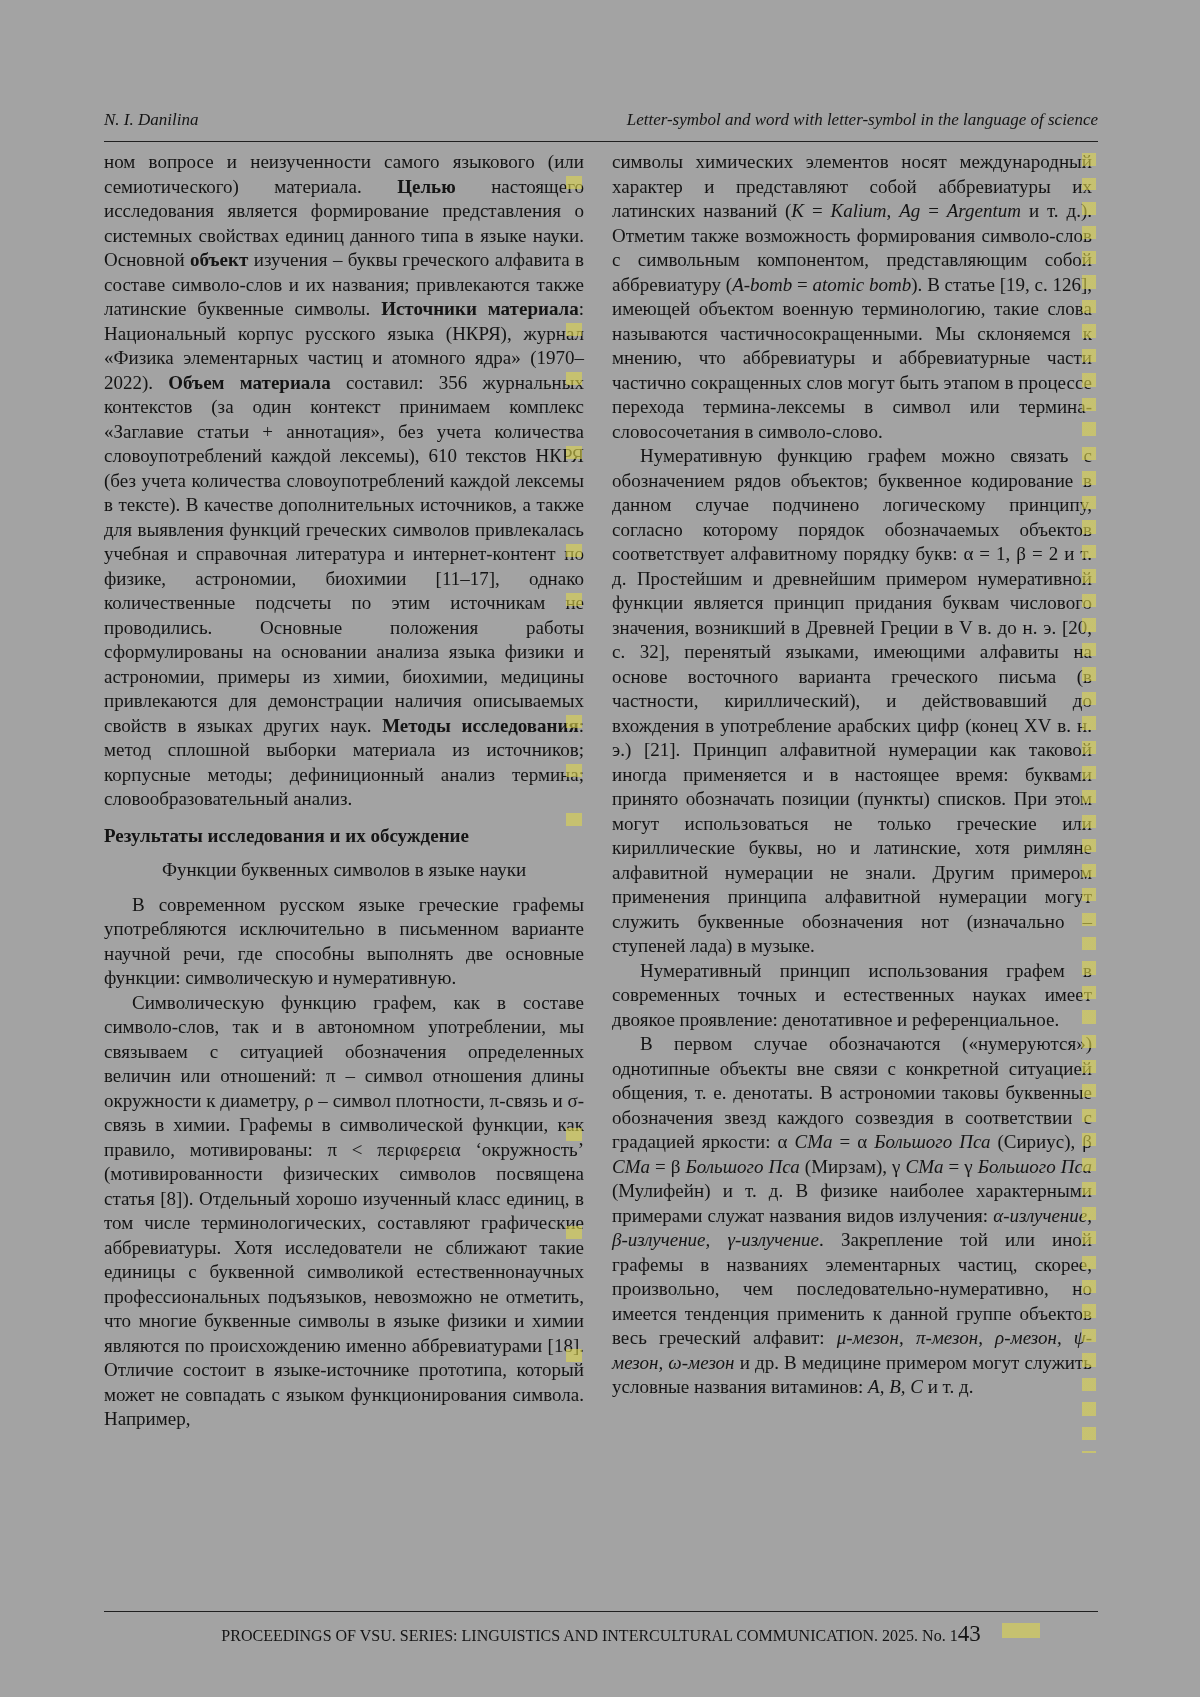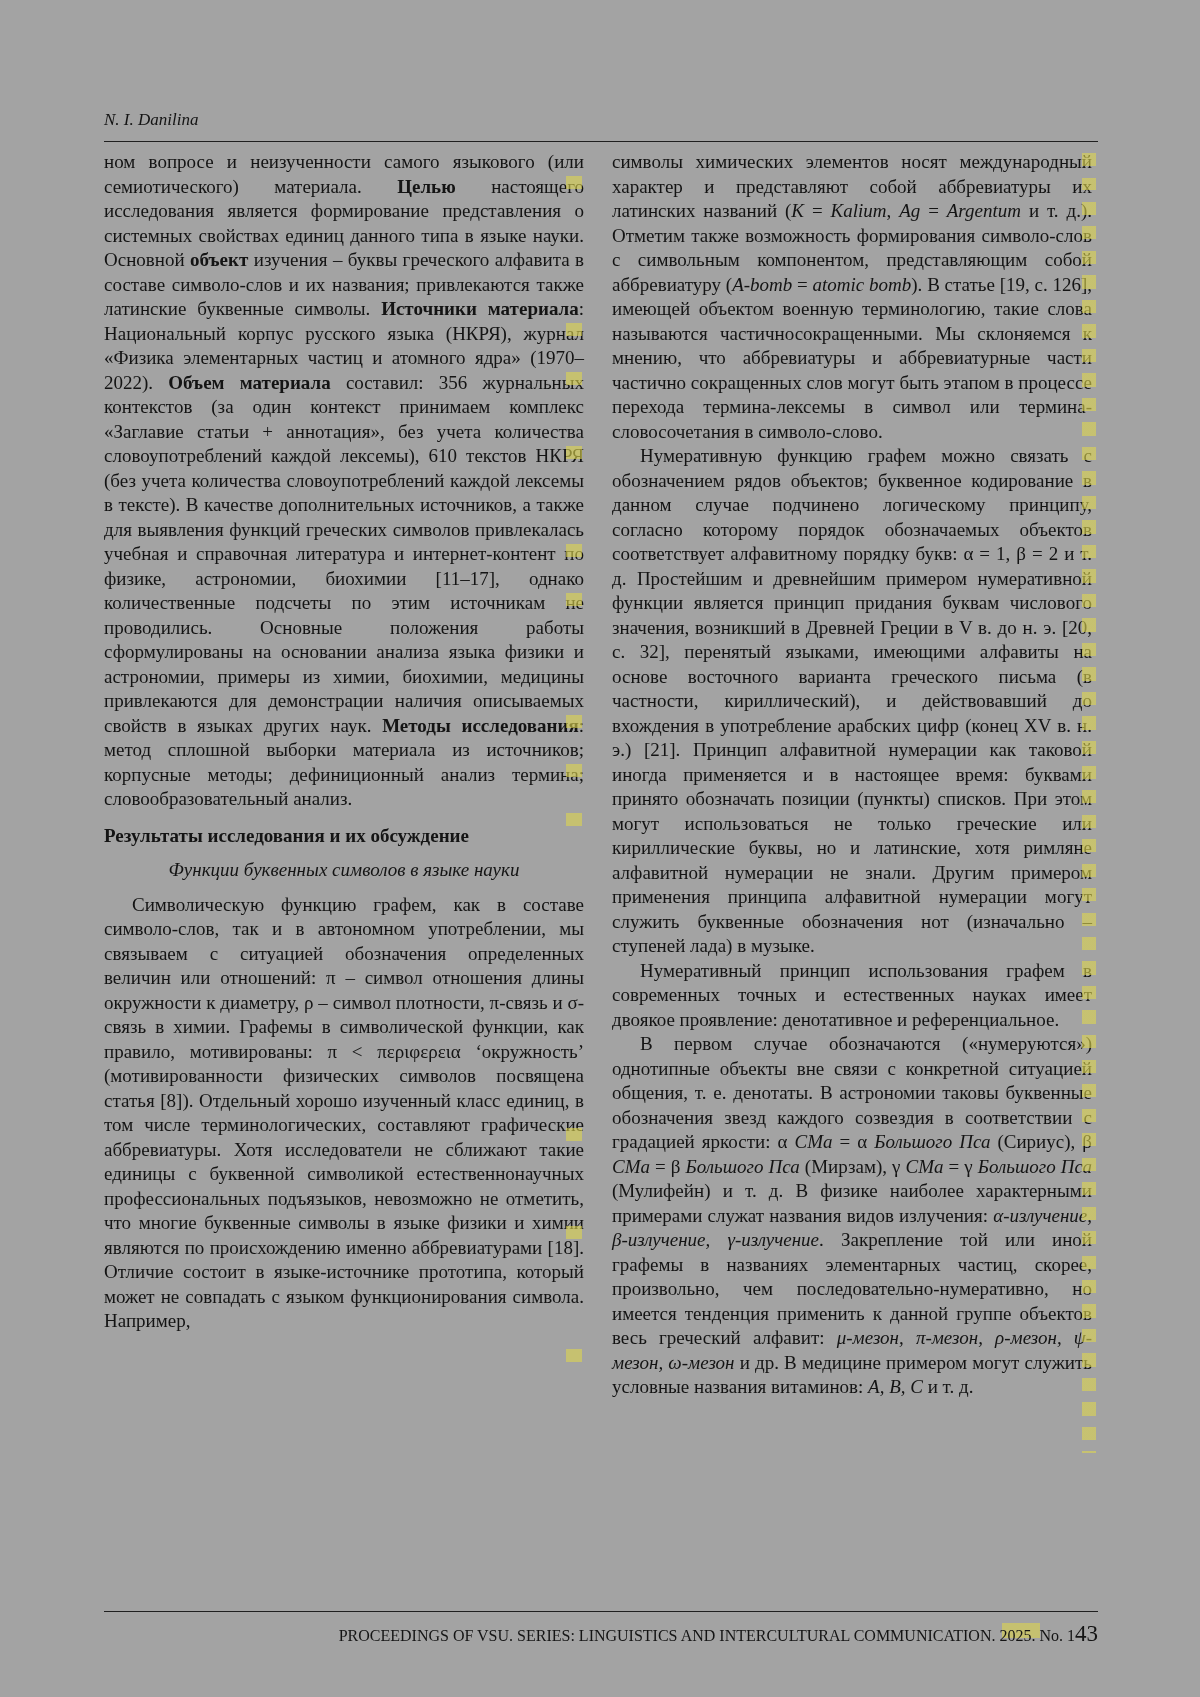--- a/index.html
+++ b/index.html
@@ -45,28 +45,27 @@
   }
   .para{margin:0;}
   .para.indent{text-indent:28px;}
   .run.b{font-weight:700;}
   .run.i{font-style:italic;}
   .sec-heading{
     font-weight:700;
     margin:12px 0 0 0;
   }
   .sub-heading{
-    font-style:italic;
     text-align:center;
     margin:10px 0 10px 0;
   }
   .footer{
     position:absolute;
     left:104px; right:102px; top:1621px;
-    display:flex; justify-content:flex-end; align-items:baseline;
+    display:flex; justify-content:center; align-items:baseline;
     font-size:16px;
     white-space:nowrap;
   }
   .footer .pagenum{font-size:23px;}
   
   .hl-strip{
     position:absolute;
     left:1082px; top:153px;
     width:14px; height:1300px;
     background:repeating-linear-gradient(
@@ -85,28 +84,30 @@
     pointer-events:none;
   }
 </style>
 </head>
 <body>
 
 <div class="page">
 
   <div class="header">
     <span>N. I. Danilina</span>
+    <span>Letter-symbol and word with letter-symbol in the language of science</span>
   </div>
   <div class="rule header-rule"></div>
 
   <div class="columns">
     <div class="col" lang="ru">
         <div class="para"><span class="run">ном вопросе и неизученности самого языкового (или семиотического) материала. </span><span class="run b">Целью</span><span class="run"> настоящего исследования является формирование представления о системных свойствах единиц данного типа в языке науки. Основной </span><span class="run b">объект</span><span class="run"> изучения – буквы греческого алфавита в составе символо-слов и их названия; привлекаются также латинские буквенные символы. </span><span class="run b">Источники материала</span><span class="run">: Национальный корпус русского языка (НКРЯ), журнал «Физика элементарных частиц и атомного ядра» (1970–2022). </span><span class="run b">Объем материала</span><span class="run"> составил: 356 журнальных контекстов (за один контекст принимаем комплекс «Заглавие статьи + аннотация», без учета количества словоупотреблений каждой лексемы), 610 текстов НКРЯ (без учета количества словоупотреблений каждой лексемы в тексте). В качестве дополнительных источников, а также для выявления функций греческих символов привлекалась учебная и справочная литература и интернет-контент по физике, астрономии, биохимии [11–17], однако количественные подсчеты по этим источникам не проводились. Основные положения работы сформулированы на основании анализа языка физики и астрономии, примеры из химии, биохимии, медицины привлекаются для демонстрации наличия описываемых свойств в языках других наук. </span><span class="run b">Методы исследования</span><span class="run">: метод сплошной выборки материала из источников; корпусные методы; дефиниционный анализ термина; словообразовательный анализ.</span></div>
         <div class="sec-heading">Результаты исследования и их обсуждение</div>
         <div class="sub-heading">Функции буквенных символов в языке науки</div>
+        <div class="para indent"><span class="run">В современном русском языке греческие графемы употребляются исключительно в письменном варианте научной речи, где способны выполнять две основные функции: символическую и нумеративную.</span></div>
         <div class="para indent"><span class="run">Символическую функцию графем, как в составе символо-слов, так и в автономном употреблении, мы связываем с ситуацией обозначения определенных величин или отношений: π – символ отношения длины окружности к диаметру, ρ – символ плотности, π-связь и σ-связь в химии. Графемы в символической функции, как правило, мотивированы: π &lt; περιφερεια ‘окружность’ (мотивированности физических символов посвящена статья [8]). Отдельный хорошо изученный класс единиц, в том числе терминологических, составляют графические аббревиатуры. Хотя исследователи не сближают такие единицы с буквенной символикой естественнонаучных профессиональных подъязыков, невозможно не отметить, что многие буквенные символы в языке физики и химии являются по происхождению именно аббревиатурами [18]. Отличие состоит в языке-источнике прототипа, который может не совпадать с языком функционирования символа. Например,</span></div>
       </div>
     <div class="col" lang="ru">
         <div class="para"><span class="run">символы химических элементов носят международный характер и представляют собой аббревиатуры их латинских названий (</span><span class="run i">K</span><span class="run"> = </span><span class="run i">Kalium</span><span class="run">, </span><span class="run i">Ag</span><span class="run"> = </span><span class="run i">Argentum</span><span class="run"> и т. д.). Отметим также возможность формирования символо-слов с символьным компонентом, представляющим собой аббревиатуру (</span><span class="run i">A-bomb</span><span class="run"> = </span><span class="run i">atomic bomb</span><span class="run">). В статье [19, с. 126], имеющей объектом военную терминологию, такие слова называются частичносокращенными. Мы склоняемся к мнению, что аббревиатуры и аббревиатурные части частично сокращенных слов могут быть этапом в процессе перехода термина-лексемы в символ или термина-словосочетания в символо-слово.</span></div>
         <div class="para indent"><span class="run">Нумеративную функцию графем можно связать с обозначением рядов объектов; буквенное кодирование в данном случае подчинено логическому принципу, согласно которому порядок обозначаемых объектов соответствует алфавитному порядку букв: α = 1, β = 2 и т. д. Простейшим и древнейшим примером нумеративной функции является принцип придания буквам числового значения, возникший в Древней Греции в V в. до н. э. [20, с. 32], перенятый языками, имеющими алфавиты на основе восточного варианта греческого письма (в частности, кириллический), и действовавший до вхождения в употребление арабских цифр (конец XV в. н. э.) [21]. Принцип алфавитной нумерации как таковой иногда применяется и в настоящее время: буквами принято обозначать позиции (пункты) списков. При этом могут использоваться не только греческие или кириллические буквы, но и латинские, хотя римляне алфавитной нумерации не знали. Другим примером применения принципа алфавитной нумерации могут служить буквенные обозначения нот (изначально – ступеней лада) в музыке.</span></div>
         <div class="para indent"><span class="run">Нумеративный принцип использования графем в современных точных и естественных науках имеет двоякое проявление: денотативное и референциальное.</span></div>
         <div class="para indent"><span class="run">В первом случае обозначаются («нумеруются») однотипные объекты вне связи с конкретной ситуацией общения, т. е. денотаты. В астрономии таковы буквенные обозначения звезд каждого созвездия в соответствии с градацией яркости: α </span><span class="run i">CMa</span><span class="run"> = α </span><span class="run i">Большого Пса</span><span class="run"> (Сириус), β </span><span class="run i">CMa</span><span class="run"> = β </span><span class="run i">Большого Пса</span><span class="run"> (Мирзам), γ </span><span class="run i">CMa</span><span class="run"> = γ </span><span class="run i">Большого Пса</span><span class="run"> (Мулифейн) и т. д. В физике наиболее характерными примерами служат названия видов излучения: </span><span class="run i">α-излучение, β-излучение, γ-излучение</span><span class="run">. Закрепление той или иной графемы в названиях элементарных частиц, скорее, произвольно, чем последовательно-нумеративно, но имеется тенденция применить к данной группе объектов весь греческий алфавит: </span><span class="run i">μ-мезон, π-мезон, ρ-мезон, ψ-мезон, ω-мезон</span><span class="run"> и др. В медицине примером могут служить условные названия витаминов: </span><span class="run i">A, B, C</span><span class="run"> и т. д.</span></div>
       </div>
   </div>
 

